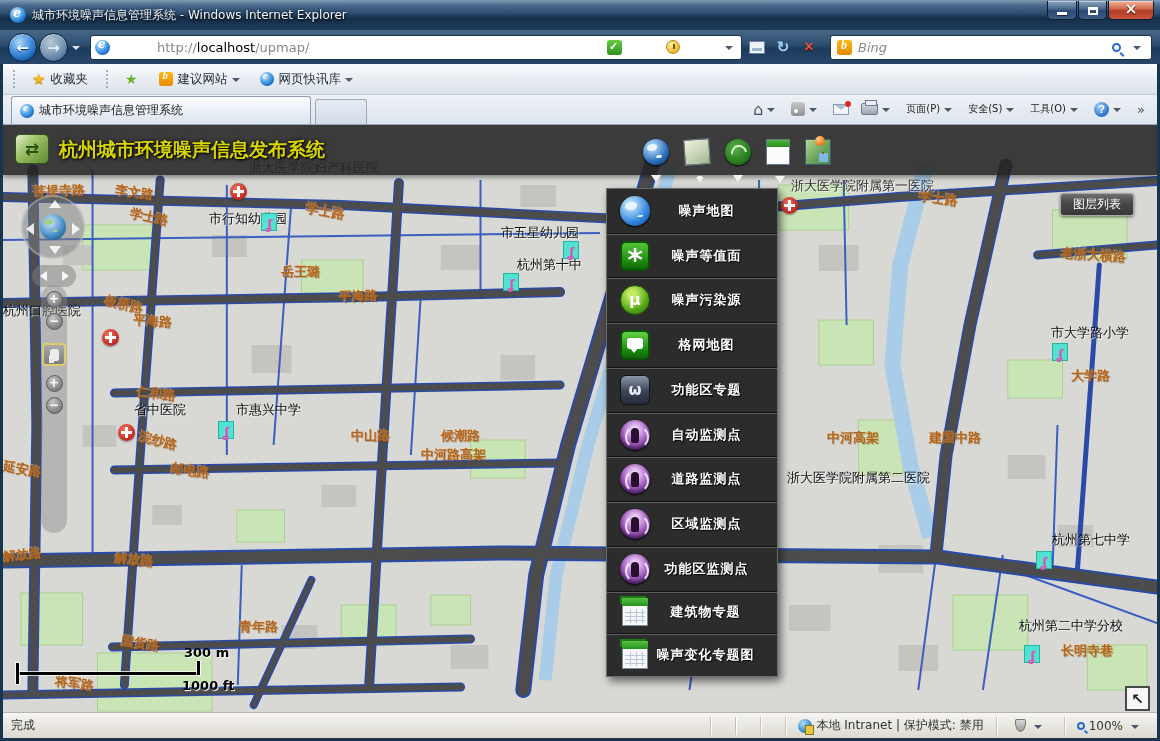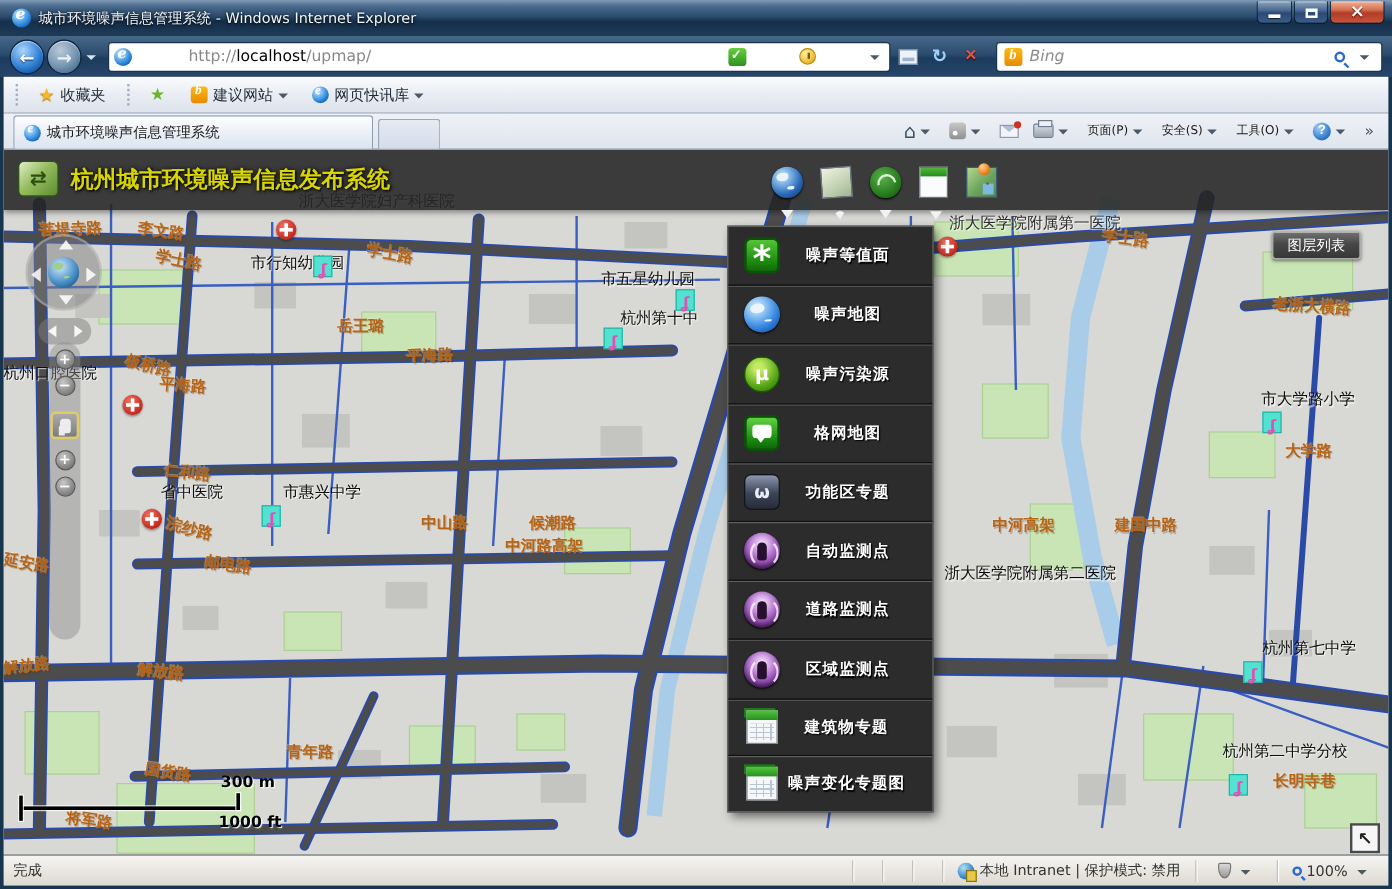--- a/index.html
+++ b/index.html
@@ -547,28 +547,28 @@
         <div class="tool map-compass-tool-icon has-caret"></div>
         <div class="tool compass-tool-icon has-caret"></div>
         <div class="tool table-tool-icon has-caret"></div>
         <div class="tool map-pin-tool-icon"></div>
       </div>
 
     <div class="layerbtn">图层列表</div>
 
     <div class="menu">
         <div class="mitem">
+        <span class="micon noise-map-icon"></span>
+        <span class="mlabel">噪声地图</span>
+      </div>
+        <div class="mitem">
         <span class="micon noise-contour-icon"></span>
         <span class="mlabel">噪声等值面</span>
       </div>
         <div class="mitem">
-        <span class="micon noise-map-icon"></span>
-        <span class="mlabel">噪声地图</span>
-      </div>
-        <div class="mitem">
         <span class="micon noise-source-icon"></span>
         <span class="mlabel">噪声污染源</span>
       </div>
         <div class="mitem">
         <span class="micon grid-map-icon"></span>
         <span class="mlabel">格网地图</span>
       </div>
         <div class="mitem">
         <span class="micon function-zone-icon"></span>
         <span class="mlabel">功能区专题</span>
@@ -577,20 +577,24 @@
         <span class="micon auto-monitor-icon"></span>
         <span class="mlabel">自动监测点</span>
       </div>
         <div class="mitem">
         <span class="micon road-monitor-icon"></span>
         <span class="mlabel">道路监测点</span>
       </div>
         <div class="mitem">
         <span class="micon area-monitor-icon"></span>
         <span class="mlabel">区域监测点</span>
+      </div>
+        <div class="mitem">
+        <span class="micon zone-monitor-icon"></span>
+        <span class="mlabel">功能区监测点</span>
       </div>
         <div class="mitem">
         <span class="micon building-theme-icon"></span>
         <span class="mlabel">建筑物专题</span>
       </div>
         <div class="mitem">
         <span class="micon noise-change-icon"></span>
         <span class="mlabel">噪声变化专题图</span>
       </div>
       </div>

